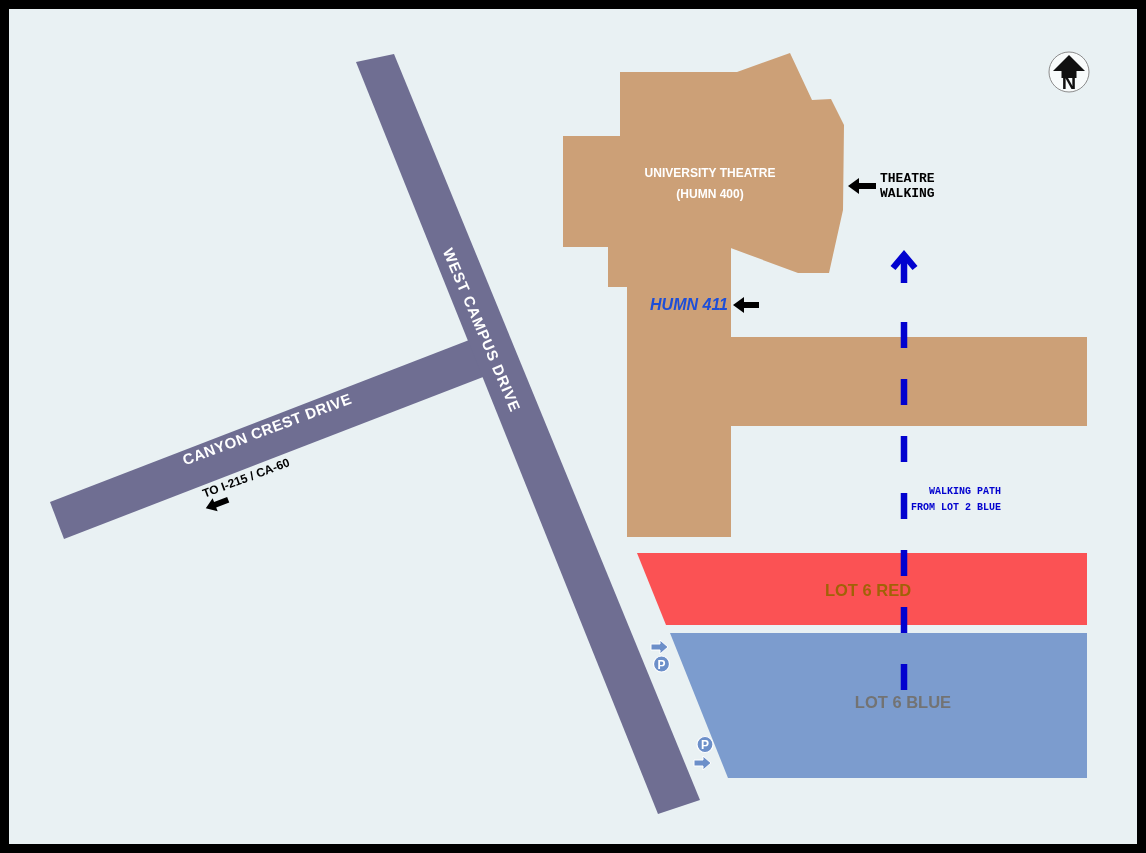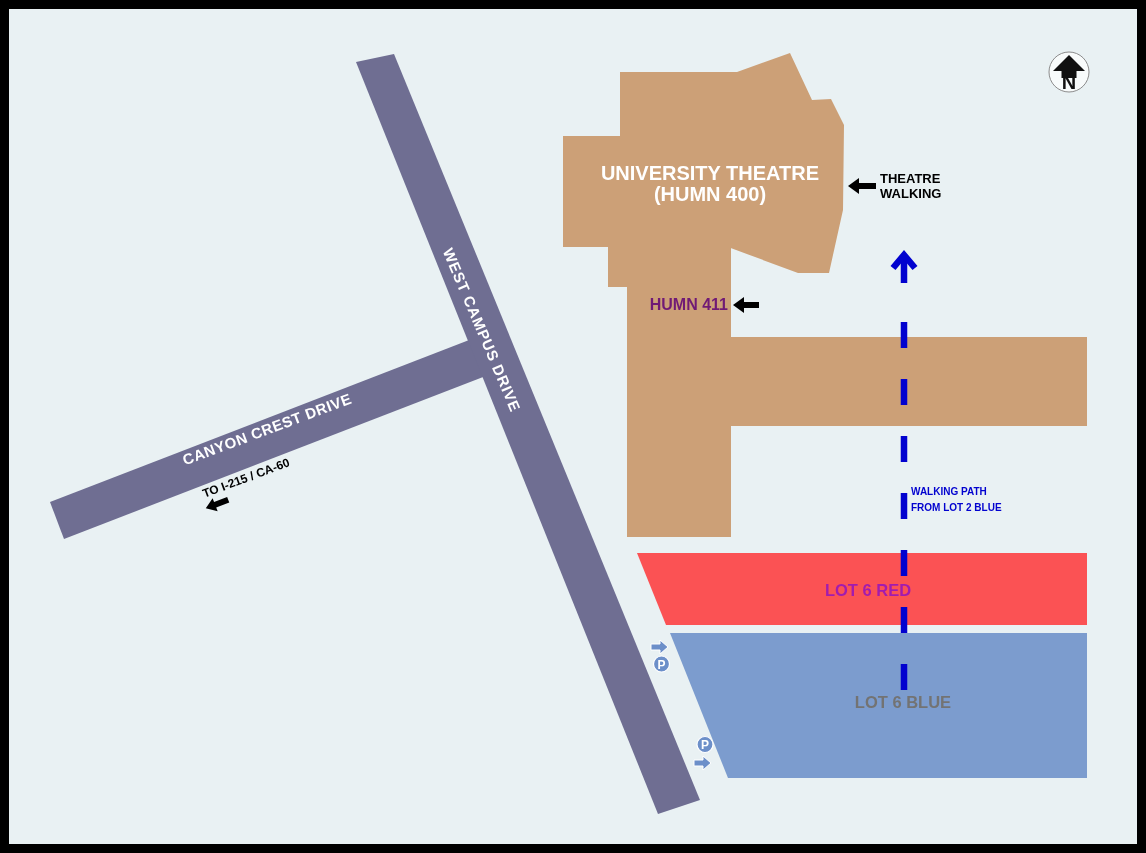--- a/index.html
+++ b/index.html
@@ -11,27 +11,27 @@
     font-family:"Liberation Sans",sans-serif;
   }
   .map-frame svg{position:absolute;left:0;top:0;}
   .lbl{
     position:absolute;
     font-weight:700;
     white-space:nowrap;
     letter-spacing:0;
   }
   .lbl.center{transform:translate(-50%,-50%);text-align:center;}
-  .lbl.vcenter-left{transform:translate(0,-50%);text-align:left;}
+  .lbl.vcenter-left{transform:translate(0,-50%);text-align:right;font-family:Liberation Mono, monospace;}
   .lbl.vcenter-right{transform:translate(-100%,-50%);text-align:right;}
-  .theatre-name{left:710px;top:184px;color:#fff;font-size:20px;line-height:21px;}
+  .theatre-name{left:710px;top:184px;color:#fff;font-size:12px;line-height:21px;}
   .entrance-lbl{left:880px;top:186px;color:#000;font-size:13px;line-height:15px;}
-  .humn411-lbl{left:728px;top:305px;color:#701a75;font-size:16px;}
+  .humn411-lbl{left:728px;top:305px;color:#1d4ed8;font-size:16px;font-style:italic;}
   .walkpath-lbl{left:911px;top:500px;color:#0202CF;font-size:10px;line-height:16px;}
-  .lotred-lbl{left:868px;top:590px;color:#a21caf;font-size:16.5px;}
+  .lotred-lbl{left:868px;top:590px;color:#a16207;font-size:16.5px;}
   .lotblue-lbl{left:903px;top:702px;color:#737373;font-size:16.5px;}
   .canyon-lbl{left:267px;top:429px;color:#fff;font-size:15px;letter-spacing:0.5px;
     transform:translate(-50%,-50%) rotate(-20.5deg);}
   .freeway-lbl{left:246px;top:478px;color:#000;font-size:12px;
     transform:translate(-50%,-50%) rotate(-20.5deg);}
   .westcampus-lbl{left:482px;top:330px;color:#fff;font-size:15px;letter-spacing:0.8px;
     transform:translate(-50%,-50%) rotate(67deg);}
   .svg-text{font-family:"Liberation Sans",sans-serif;font-weight:700;}
 </style>
 </head>

